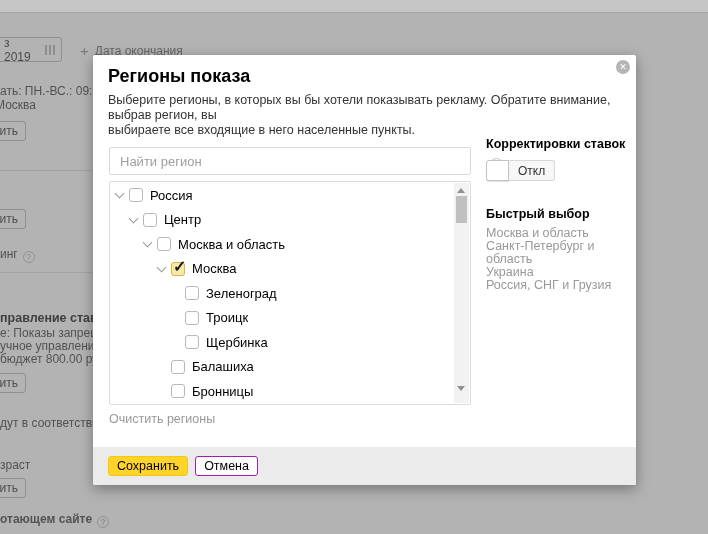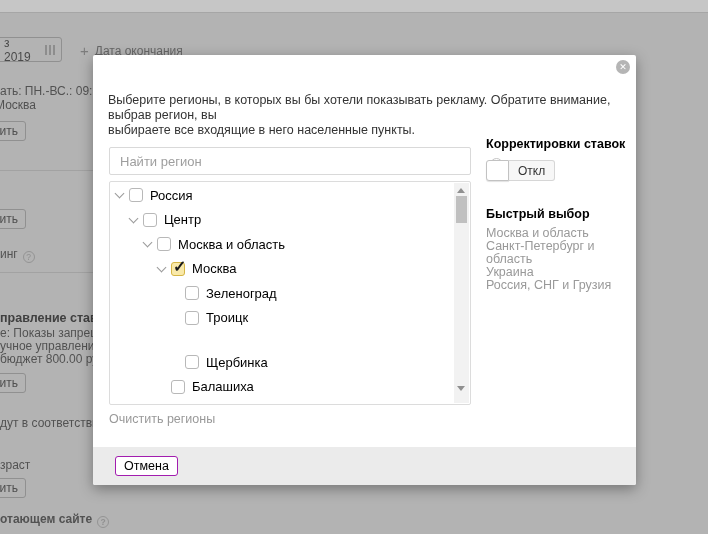--- a/index.html
+++ b/index.html
@@ -118,20 +118,21 @@
         <div class="bg-frag" style="left: 0px; top: 416px;">дут в соответствии</div>
         <div class="bg-frag" style="left: 0px; top: 458px;">зраст</div>
         <div class="bg-btn" style="left: -12px; top: 478px; width: 38px; height: 20px;">ить</div>
         <div class="bg-frag" style="left: 0px; top: 512px; font-weight: bold;">отающем сайте<span class="bg-help">?</span></div>
       </div>
   </div>
 
   <div class="modal">
     <div class="close-btn">✕</div>
 
+    <div class="m-title">Регионы показа</div>
 
     <div class="m-desc">
       <div>Выберите регионы, в которых вы бы хотели показывать рекламу. Обратите внимание, выбрав регион, вы</div>
       <div>выбираете все входящие в него населенные пункты.</div>
     </div>
 
     <input class="search-input" type="text" placeholder="Найти регион" style="">
 
     <div class="tree-panel">
       <div class="tree" id="region-tree">
@@ -156,21 +157,21 @@
             <span class="tlabel">Москва</span>
           </div>
           <div class="trow" style="padding-left: 75px;">
             <span class="cb"></span>
             <span class="tlabel">Зеленоград</span>
           </div>
           <div class="trow" style="padding-left: 75px;">
             <span class="cb"></span>
             <span class="tlabel">Троицк</span>
           </div>
-          <div class="trow" style="padding-left: 75px; margin-top: 20px;">
+          <div class="trow" style="padding-left: 75px;">
             <span class="cb"></span>
             <span class="tlabel">Щербинка</span>
           </div>
           <div class="trow" style="padding-left: 61px;">
             <span class="cb"></span>
             <span class="tlabel">Балашиха</span>
           </div>
           <div class="trow" style="padding-left: 61px;">
             <span class="cb"></span>
             <span class="tlabel">Бронницы</span>
@@ -194,17 +195,18 @@
       <div class="qs-title">Быстрый выбор</div>
       <div class="qs-links" id="qs-links">
           <div class="qlink">Москва и область</div>
           <div class="qlink">Санкт-Петербург и область</div>
           <div class="qlink">Украина</div>
           <div class="qlink">Россия, СНГ и Грузия</div>
         </div>
     </div>
 
     <div class="m-footer">
+      <div class="btn btn-save">Сохранить</div>
       <div class="btn btn-cancel">Отмена</div>
     </div>
   </div>
 
 </div>
 
 </body></html>

